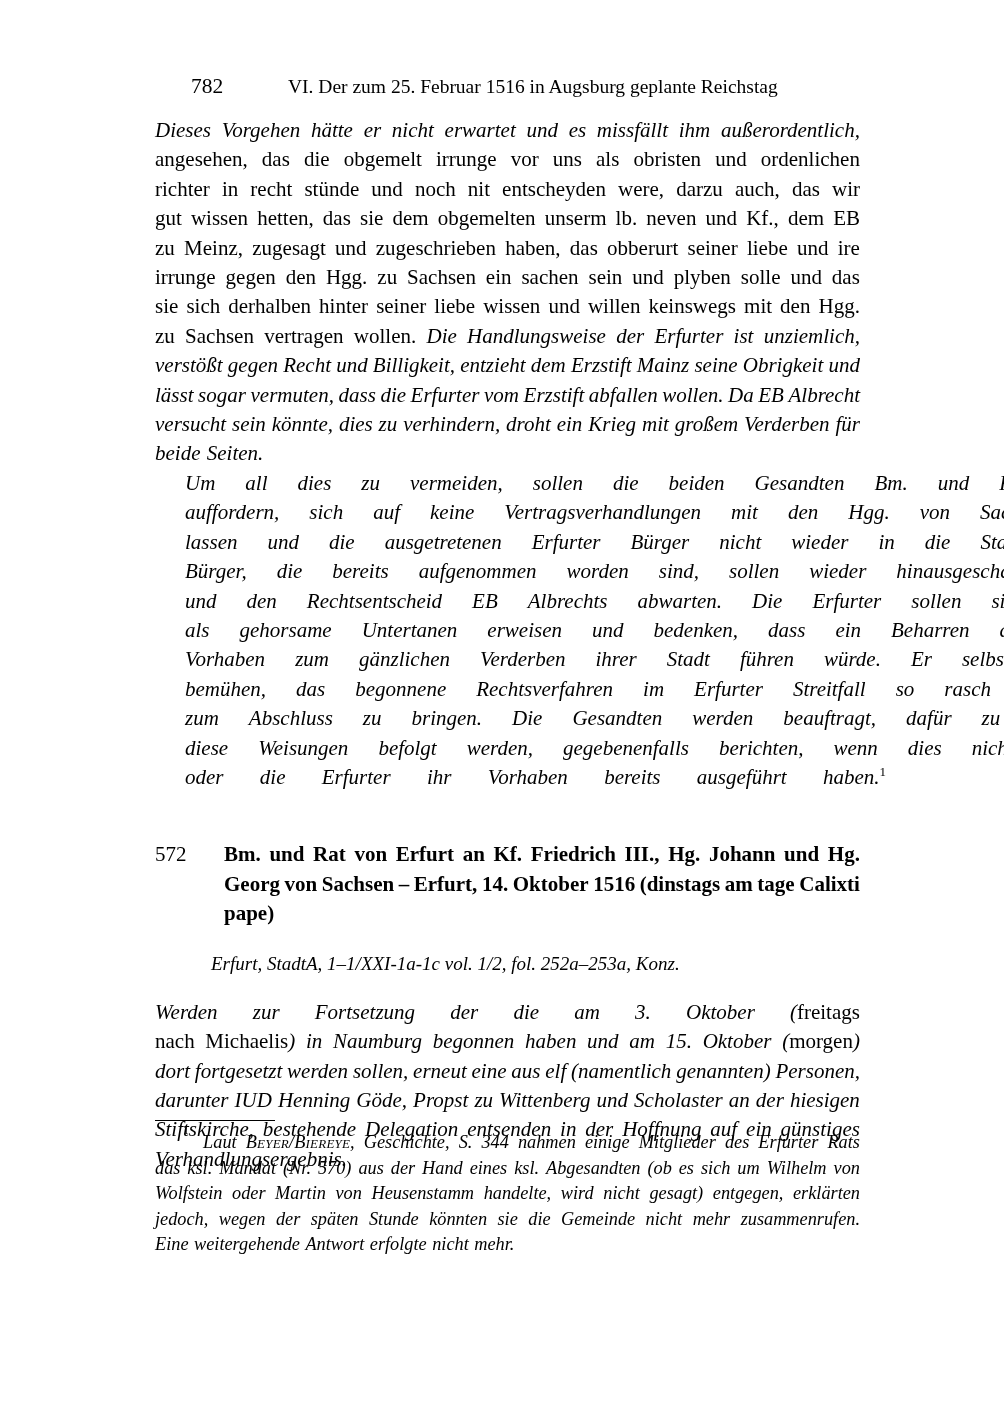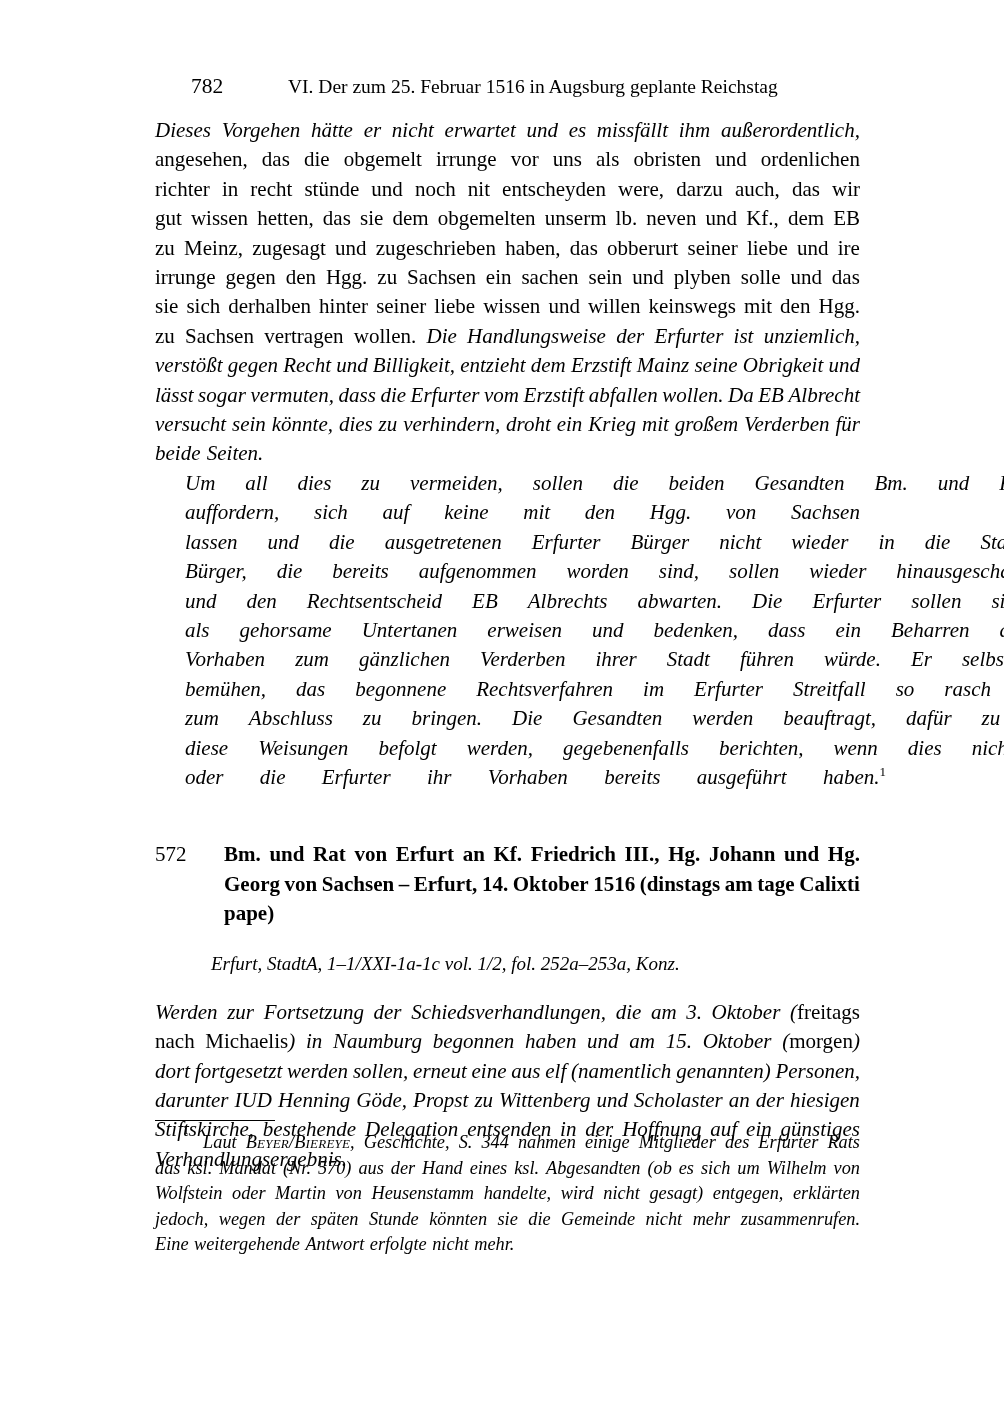--- a/index.html
+++ b/index.html
@@ -348,20 +348,21 @@
             <span class="w"><span class="it">Gesandten</span></span>
             <span class="w"><span class="it">Bm.</span></span>
             <span class="w"><span class="it">und</span></span>
             <span class="w"><span class="it">Rat</span></span>
           </div>
           <div class="jl">
             <span class="w"><span class="it">auffordern,</span></span>
             <span class="w"><span class="it">sich</span></span>
             <span class="w"><span class="it">auf</span></span>
             <span class="w"><span class="it">keine</span></span>
+            <span class="w"><span class="it">Vertragsverhandlungen</span></span>
             <span class="w"><span class="it">mit</span></span>
             <span class="w"><span class="it">den</span></span>
             <span class="w"><span class="it">Hgg.</span></span>
             <span class="w"><span class="it">von</span></span>
             <span class="w"><span class="it">Sachsen</span></span>
           </div>
           <div class="jl">
             <span class="w"><span class="it">lassen</span></span>
             <span class="w"><span class="it">und</span></span>
             <span class="w"><span class="it">die</span></span>
@@ -510,21 +511,20 @@
 
     <div class="archref">Erfurt, StadtA, 1–1/XXI-1a-1c vol. 1/2, fol. 252a–253a, Konz.</div>
 
     <div class="regest">
       <div class="lines">
           <div class="jl">
             <span class="w"><span class="it">Werden</span></span>
             <span class="w"><span class="it">zur</span></span>
             <span class="w"><span class="it">Fortsetzung</span></span>
             <span class="w"><span class="it">der</span></span>
-            <span class="w"><span class="it">Schiedsverhandlungen,</span></span>
             <span class="w"><span class="it">die</span></span>
             <span class="w"><span class="it">am</span></span>
             <span class="w"><span class="it">3.</span></span>
             <span class="w"><span class="it">Oktober</span></span>
             <span class="w"><span class="it">(</span><span class="rm">freitags</span></span>
           </div>
           <div class="jl">
             <span class="w"><span class="rm">nach</span></span>
             <span class="w"><span class="rm">Michaelis</span><span class="it">)</span></span>
             <span class="w"><span class="it">in</span></span>

